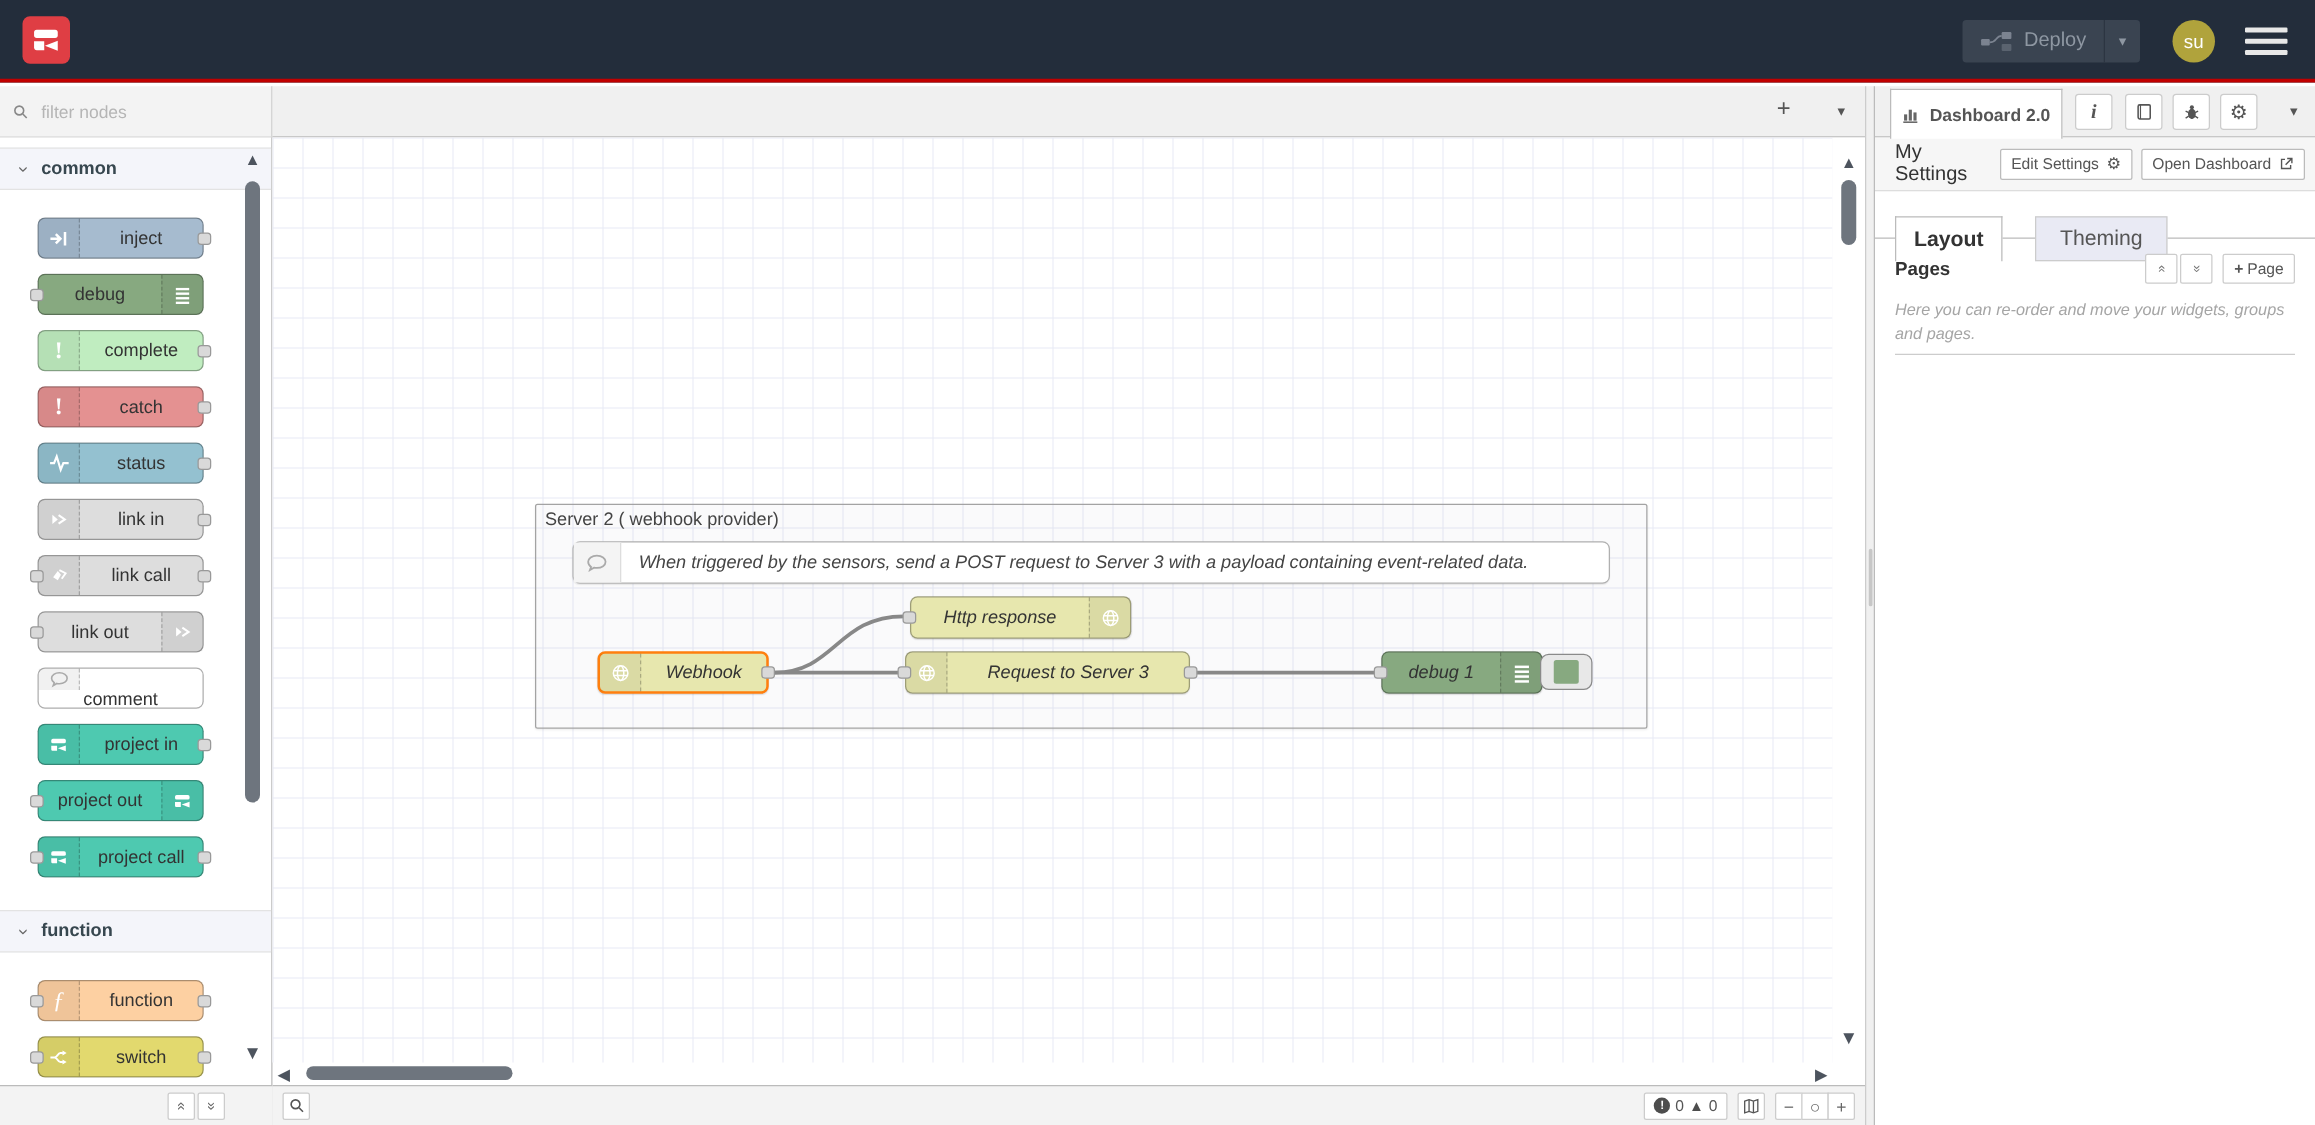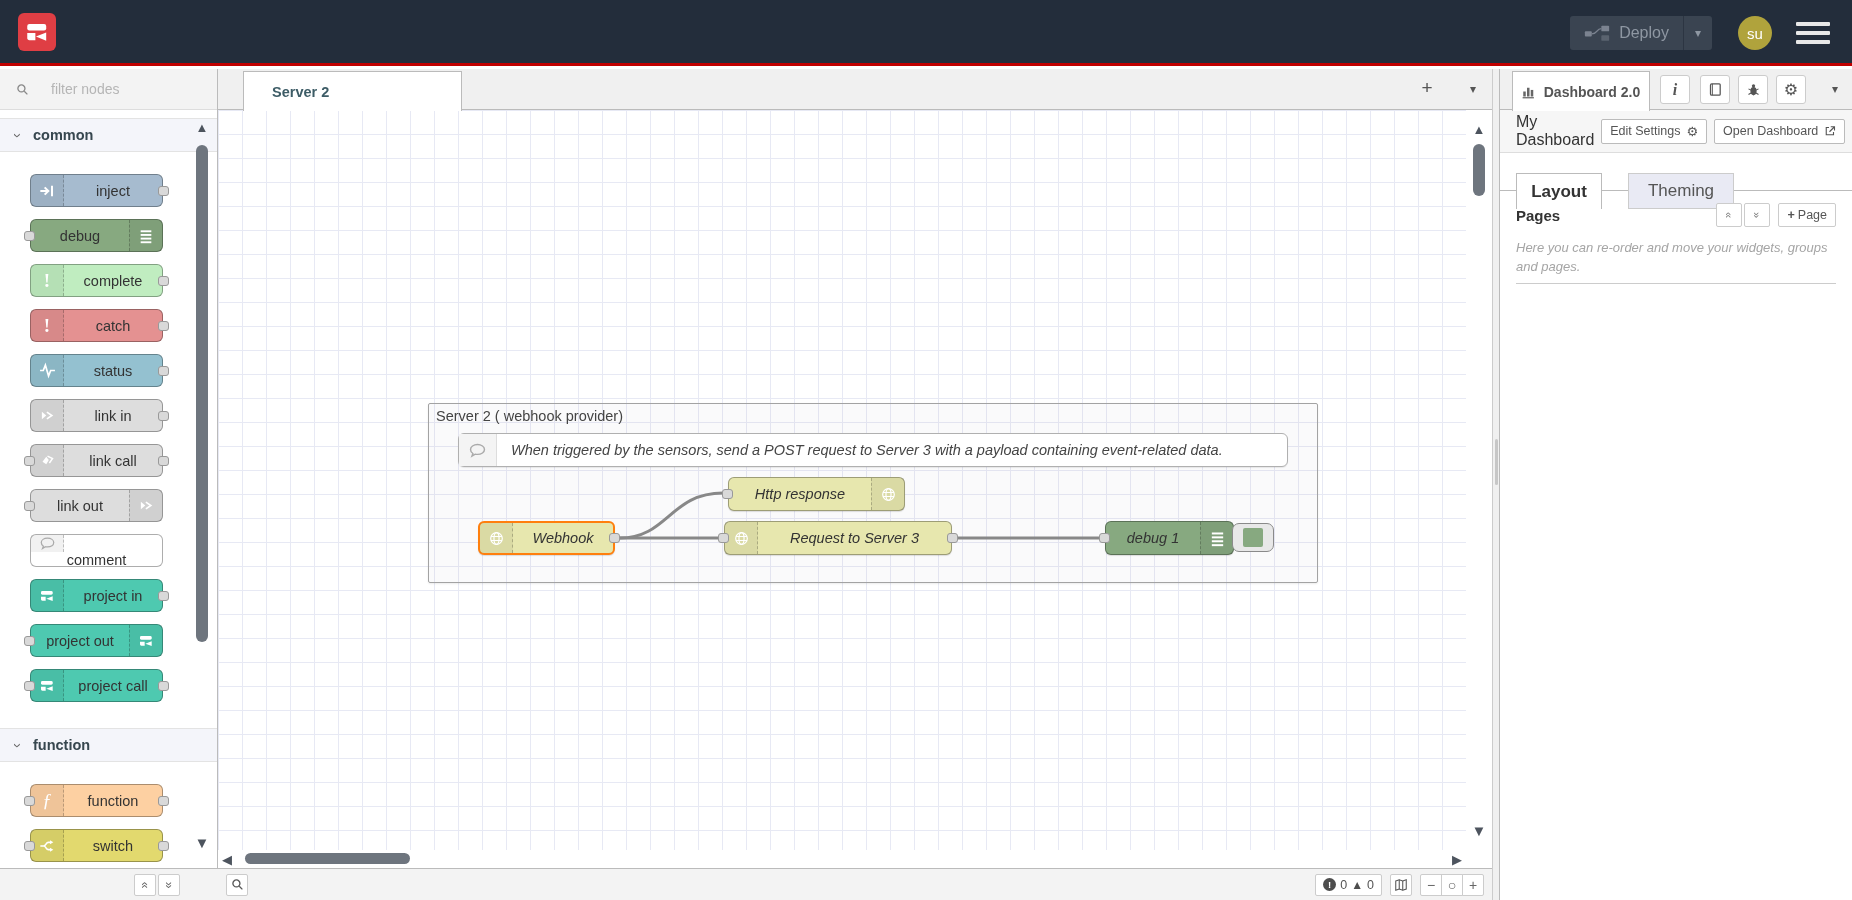--- a/index.html
+++ b/index.html
@@ -20,21 +20,21 @@
   .deploy .dcaret { border-left:1px solid #2c3542; padding:0 11px; font-size:12px; align-self:stretch; display:flex; align-items:center; }
   .avatar { width:34px; height:34px; border-radius:50%; background:#b0a33c; color:#fff;
     font-size:15px; display:flex; align-items:center; justify-content:center; margin-right:24px; }
   .burger { width:34px; margin-right:22px; display:flex; flex-direction:column; gap:5px; }
   .burger i { display:block; height:4px; background:#e8e8e8; border-radius:1px; }
 
   
   .palette { position:absolute; left:0; top:69px; width:218px; height:831px; background:#fff;
     border-right:1px solid #bbb; }
   .pal-search { position:absolute; left:0; top:0; width:100%; height:41px; background:#f3f3f3;
-    border-bottom:1px solid #ddd; display:flex; align-items:center; padding:0 10px; gap:22px;justify-content:center; }
+    border-bottom:1px solid #ddd; display:flex; align-items:center; padding:0 10px; gap:10px; }
   .pal-search input { border:none; outline:none; background:transparent; font-size:14px;
     color:#555; width:150px; font-family:inherit; }
   .pal-search input::placeholder { color:#b5b5b5; }
   .pal-body { position:absolute; left:0; top:41px; width:100%; height:757px; overflow:hidden; }
   .cat { position:absolute; left:0; width:100%; height:34px; background:#f4f5fa;
     border-top:1px solid #e3e3e3; border-bottom:1px solid #e3e3e3; display:flex; align-items:center;
     padding-left:16px; gap:12px; }
   .cat .clabel { font-weight:bold; font-size:14.5px; color:#37474f; }
   .chev { color:#666; font-size:15px; display:inline-block; transform:rotate(90deg); }
   .pn { position:absolute; left:30px; width:133px; height:33px; border:1.5px solid rgba(0,0,0,.32);
@@ -368,23 +368,20 @@
           <span class="rot90">«</span>
         </span>
       <span class="sqbtn">
           <span class="rot90">»</span>
         </span>
     </div>
   </div>
 
   <div class="workspace">
     <div class="tabbar">
-      <div class="wtab">
-        <span>Server 2</span>
-      </div>
       <span class="tadd">+</span>
       <span class="tcaret">▾</span>
     </div>
 
     <div class="canvas">
       <div class="group">
         <span class="glabel">Server 2 ( webhook provider)</span>
       </div>
 
       <svg class="wires">
@@ -525,21 +522,21 @@
           <ellipse cx="12" cy="14.5" rx="5" ry="6.5" fill="#555"></ellipse>
             <circle cx="12" cy="6" r="2.6" fill="#555"></circle>
           <path d="M4 11l4 2M4 20l4-2.5M20 11l-4 2M20 20l-4-2.5M12 8v13" stroke="#555" stroke-width="1.7" fill="none"></path>
         </svg>
       </span>
       <span class="sb-btn" style="left:276px;font-size:16px">⚙</span>
       <span class="sb-caret">▾</span>
     </div>
 
     <div class="sb-head">
-      <span class="dtitle">My Dashboard</span>
+      <span class="dtitle">My Settings</span>
       <span class="minibtn">
         <span>Edit Settings</span>
         <span style="font-size:13px">⚙</span>
       </span>
       <span class="minibtn">
         <span>Open Dashboard</span>
         <span class="ico">
           <svg width="12" height="12" viewBox="0 0 24 24" fill="none" stroke="#555" stroke-width="2.2">
             <path d="M10 5H4.5v14.5H19V14"></path>
               <path d="M13.5 3.5H21V11M20.5 4L11 13.5"></path>

